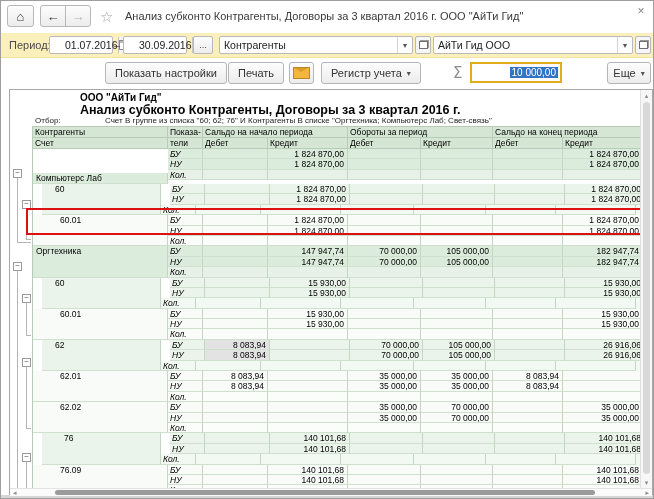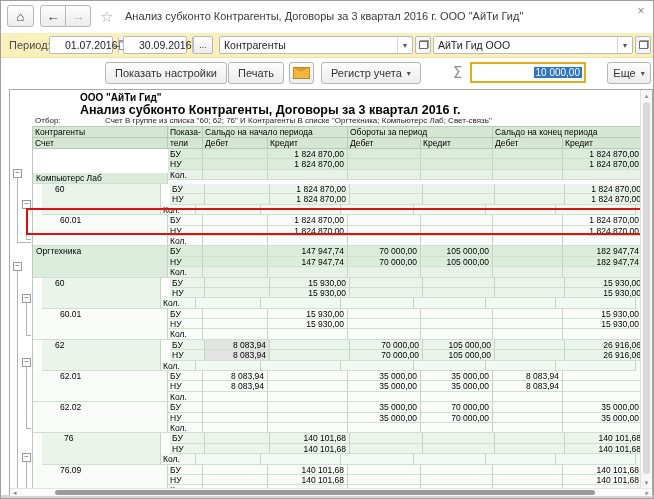--- a/index.html
+++ b/index.html
@@ -41,21 +41,21 @@
   .cmd-btn{position:absolute;top:4px;height:22px;box-sizing:border-box;border:1px solid #b5b5b5;border-radius:3px;background:linear-gradient(#fdfdfd,#ececec);font-size:11px;color:#333;display:flex;align-items:center;justify-content:center;padding:0 9px;white-space:nowrap;}
   .generate{left:8px;background:linear-gradient(#ffe061,#fcc93e);border-color:#cfa62e;font-weight:bold;color:#222;}
   .settings{left:104px;}
   .print{left:227px;}
   .envelope-btn{left:288px;width:25px;padding:0;}
   .env{width:15px;height:10px;background:#f3b73e;border:1px solid #b98a24;position:relative;}
   .env::after{content:'';position:absolute;left:0;top:0;width:0;height:0;border-left:7px solid transparent;border-right:7px solid transparent;border-top:4px solid #d99c2b;}
   .register{left:320px;}
   .btn-arr{font-size:8px;color:#555;margin-left:5px;}
   .sum-sign{position:absolute;left:452px;top:6px;font-size:15px;color:#8d8d8d;font-family:"DejaVu Sans",sans-serif;}
-  .sum-field{position:absolute;left:469px;top:4px;width:116px;height:21px;box-sizing:border-box;border:2px solid #e3ad19;background:#fff;display:flex;align-items:center;justify-content:flex-end;padding-right:2px;font-size:10px;}
+  .sum-field{position:absolute;left:469px;top:4px;width:92px;height:21px;box-sizing:border-box;border:2px solid #e3ad19;background:#fff;display:flex;align-items:center;justify-content:flex-end;padding-right:2px;font-size:10px;}
   .sum-field .selval{background:#3173c4;color:#fff;padding:0 2px;}
   .more{left:606px;width:44px;}
 
   
   .panel{position:absolute;left:8px;top:88px;width:644px;height:408px;box-sizing:border-box;border:1px solid #a8a8a8;background:#fff;overflow:hidden;}
   .r-org{position:absolute;left:70px;top:2px;font-size:10px;font-weight:bold;color:#000;white-space:nowrap;}
   .r-title{position:absolute;left:70px;top:13px;font-size:12.5px;font-weight:bold;color:#000;white-space:nowrap;}
   .r-filter-label{position:absolute;left:25px;top:26px;font-size:8px;color:#222;}
   .r-filter-text{position:absolute;left:95px;top:26px;font-size:8px;color:#222;white-space:nowrap;}
 
@@ -64,21 +64,21 @@
   .trow{display:flex;box-sizing:border-box;}
   .hc,.cell{box-sizing:border-box;border-right:1px solid #c2d6c2;border-bottom:1px solid #cfe0cf;overflow:hidden;white-space:nowrap;}
   .hrow{height:11px;line-height:10px;}
   .hc{background:#d5e6d5;border-right-color:#b7ccb7;border-bottom-color:#b7ccb7;padding-left:2px;}
   .rt-border{border-left:1px solid #b7ccb7;border-top:1px solid #b7ccb7;}
   .entity{display:flex;}
   .name-cell{box-sizing:border-box;width:135px;border-right:1px solid #c2d6c2;border-bottom:1px solid #cfe0cf;overflow:hidden;white-space:nowrap;line-height:10px;}
   .erows{display:flex;flex-direction:column;}
   .drow{display:flex;height:10.4px;line-height:10px;}
   .cell{height:10.4px;}
-  .ind{width:35px;padding-left:2px;}
+  .ind{width:35px;padding-left:2px;font-style:italic;}
   .num{text-align:right;padding-right:3px;}
   .c0{width:65px;}.c1{width:80px;}.c2{width:73px;}.c3{width:72px;}.c4{width:70px;}.c5{width:80px;}
   .w-ind{width:35px;}.w-sb{width:145px;}.w-ob{width:145px;}.w-se{width:150px;}.w-a{width:135px;}
   .lvl1{background:#dcecdc;}.lvl2{background:#ebf4eb;margin-left:9px;}.lvl3{background:#f8fbf8;}
   .kol1{background:#e7f1e7;}.kol2{background:#f2f8f2;}.kol3{background:#fbfdfb;}
   .selcell{background:#e3e3e3 !important;}
   .redbox{position:absolute;border:2px solid #dd1111;pointer-events:none;z-index:5;}
 
   
   .tmark{position:absolute;width:9px;height:9px;box-sizing:border-box;border:1px solid #9a9a9a;background:#fff;color:#555;font-size:8px;line-height:6px;text-align:center;z-index:3;}

